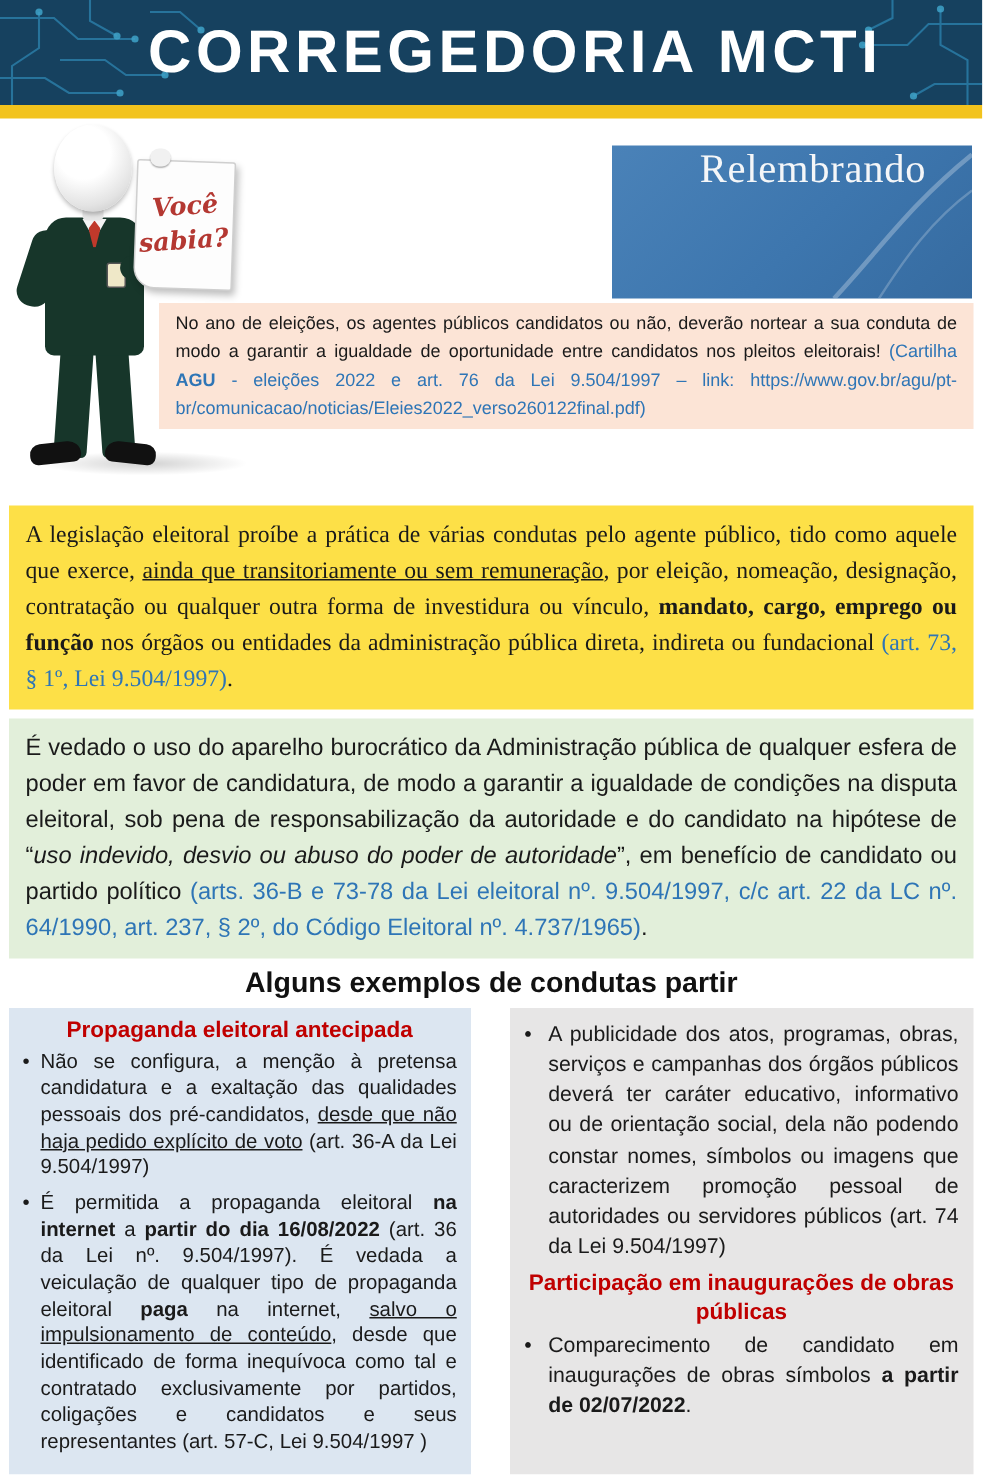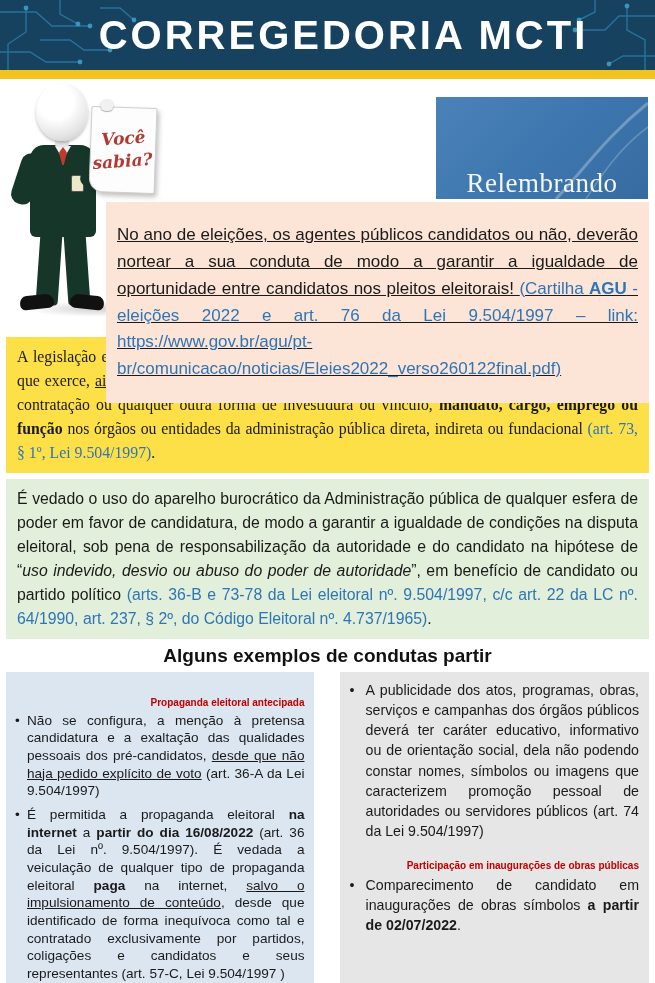--- a/index.html
+++ b/index.html
@@ -47,44 +47,44 @@
   .m-shoeR{position:absolute;left:62px;top:212px;width:34px;height:14px;background:#111;
            border-radius:10px 8px 6px 6px;transform:rotate(6deg);}
   .m-paper{position:absolute;left:82px;top:24px;width:64px;height:84px;background:#fdfdfd;
            border:1px solid #cfcfcf;border-radius:2px 2px 2px 14px;
            box-shadow:2px 3px 5px rgba(0,0,0,.25);transform:rotate(2deg);z-index:3;
            display:flex;flex-direction:column;justify-content:center;align-items:center;gap:6px;}
   .m-paper .line{font-family:"DejaVu Serif","Liberation Serif",serif;font-style:italic;font-weight:bold;
                  color:#b43832;font-size:17px;transform:rotate(-6deg);line-height:1;}
   .badge{position:absolute;right:7px;top:18px;width:212px;height:102px;
          background:linear-gradient(135deg,#4a82b8 0%,#3d76ae 55%,#366ba0 100%);
-         display:flex;align-items:flex-end;justify-content:center;overflow:hidden;}
+         display:flex;align-items:flex-start;justify-content:center;overflow:hidden;padding-left:28px;}
   .badge svg{position:absolute;right:0;top:0;}
   .badge-text{position:relative;z-index:2;color:#f4f6f8;font-family:"Liberation Serif","DejaVu Serif",serif;
               font-size:27px;letter-spacing:.5px;}
   .intro-box{position:absolute;left:106px;right:6px;top:123px;background:#fce4d6;
-             padding:20px 11px;font-size:17px;line-height:1.58;text-align:justify;text-decoration:underline;}
+             padding:4px 11px;font-size:12px;line-height:1.58;text-align:justify;}
 
   
   .para{margin:7px 6px 0 6px;padding:8px 11px;font-size:15.8px;line-height:1.52;text-align:justify;}
   .para.gray{background:#fde047;font-family:Liberation Serif, serif;}
   .para.green{background:#e2efda;margin-top:6px;}
   .cite{color:#2e75b6;}
   .u{text-decoration:underline;}
   .b{font-weight:bold;}
   .i{font-style:italic;}
 
   .section-heading{margin:6px 0 5px;text-align:center;font-weight:bold;font-size:19px;color:#111;}
 
   
   .cols{display:flex;gap:26px;padding:0 6px;align-items:stretch;}
   .col{flex:1;min-height:306px;}
   .col.left{background:#dce6f1;padding:6px 9px;font-size:13.6px;line-height:1.3;text-align:justify;}
   .col.right{background:#e7e6e6;padding:6px 10px;font-size:14.2px;line-height:1.42;text-align:justify;}
-  .col-heading{color:#c00000;font-weight:bold;font-size:10px;margin:19px 0 2px;text-align:right;line-height:1.25;}
+  .col-heading{color:#c00000;font-weight:bold;font-size:15px;margin:0 0 2px;text-align:center;line-height:1.25;}
   .bullet{position:relative;padding-left:12px;margin:2px 0 6px;}
   .col.right .bullet{padding-left:16px;}
   .bullet::before{content:"•";position:absolute;left:0;top:0;}
 </style>
 </head>
 <body>
 
 <div class="page">
 
   <div class="hdr">

